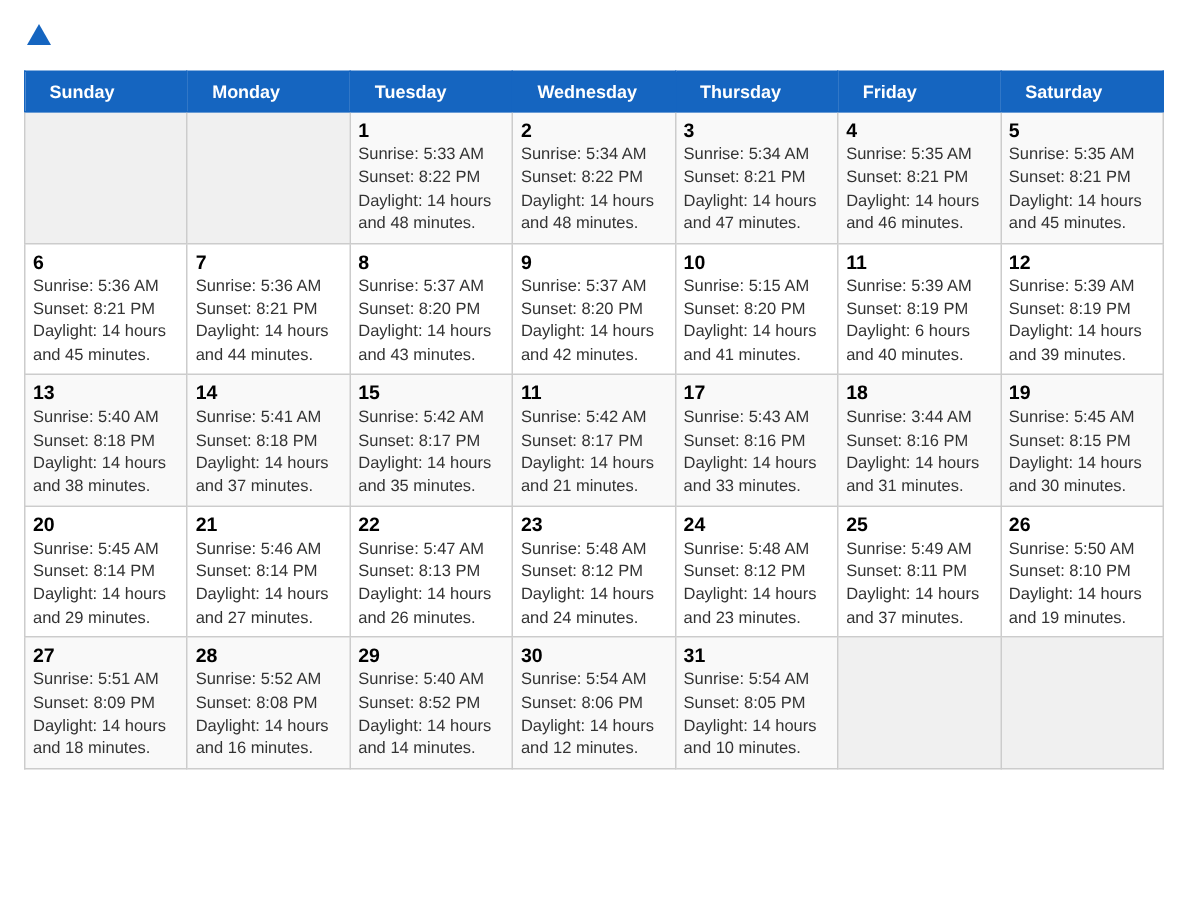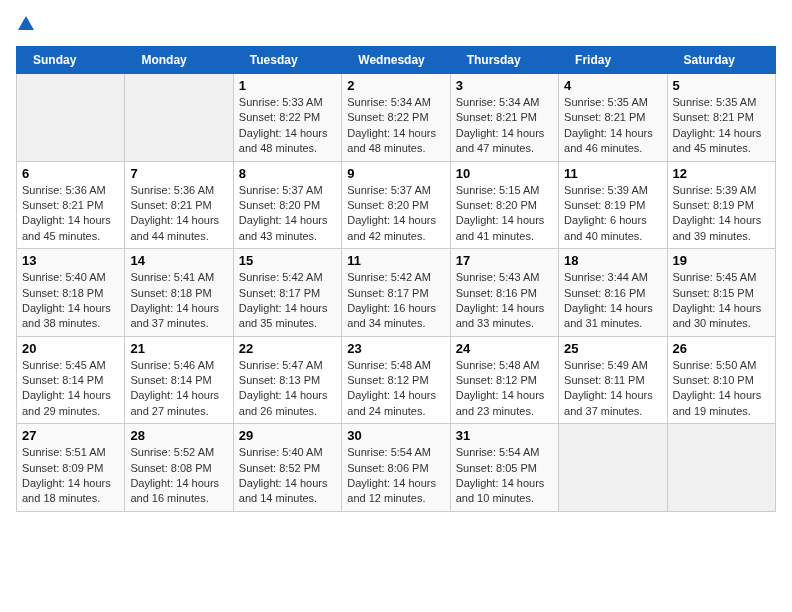--- a/index.html
+++ b/index.html
@@ -235,21 +235,21 @@
           <span>Sunrise: 5:42 AM</span><br>
           <span>Sunset: 8:17 PM</span><br>
           <span>Daylight: 14 hours and 35 minutes.</span>
         </div>
         </td>
         <td>
           <span class="day-num">11</span>
         <div class="day-info">
           <span>Sunrise: 5:42 AM</span><br>
           <span>Sunset: 8:17 PM</span><br>
-          <span>Daylight: 16 hours and 34 minutes.</span>
+          <span>Daylight: 14 hours and 21 minutes.</span>
         </div>
         </td>
         <td>
           <span class="day-num">17</span>
         <div class="day-info">
           <span>Sunrise: 5:43 AM</span><br>
           <span>Sunset: 8:16 PM</span><br>
           <span>Daylight: 14 hours and 33 minutes.</span>
         </div>
         </td>

